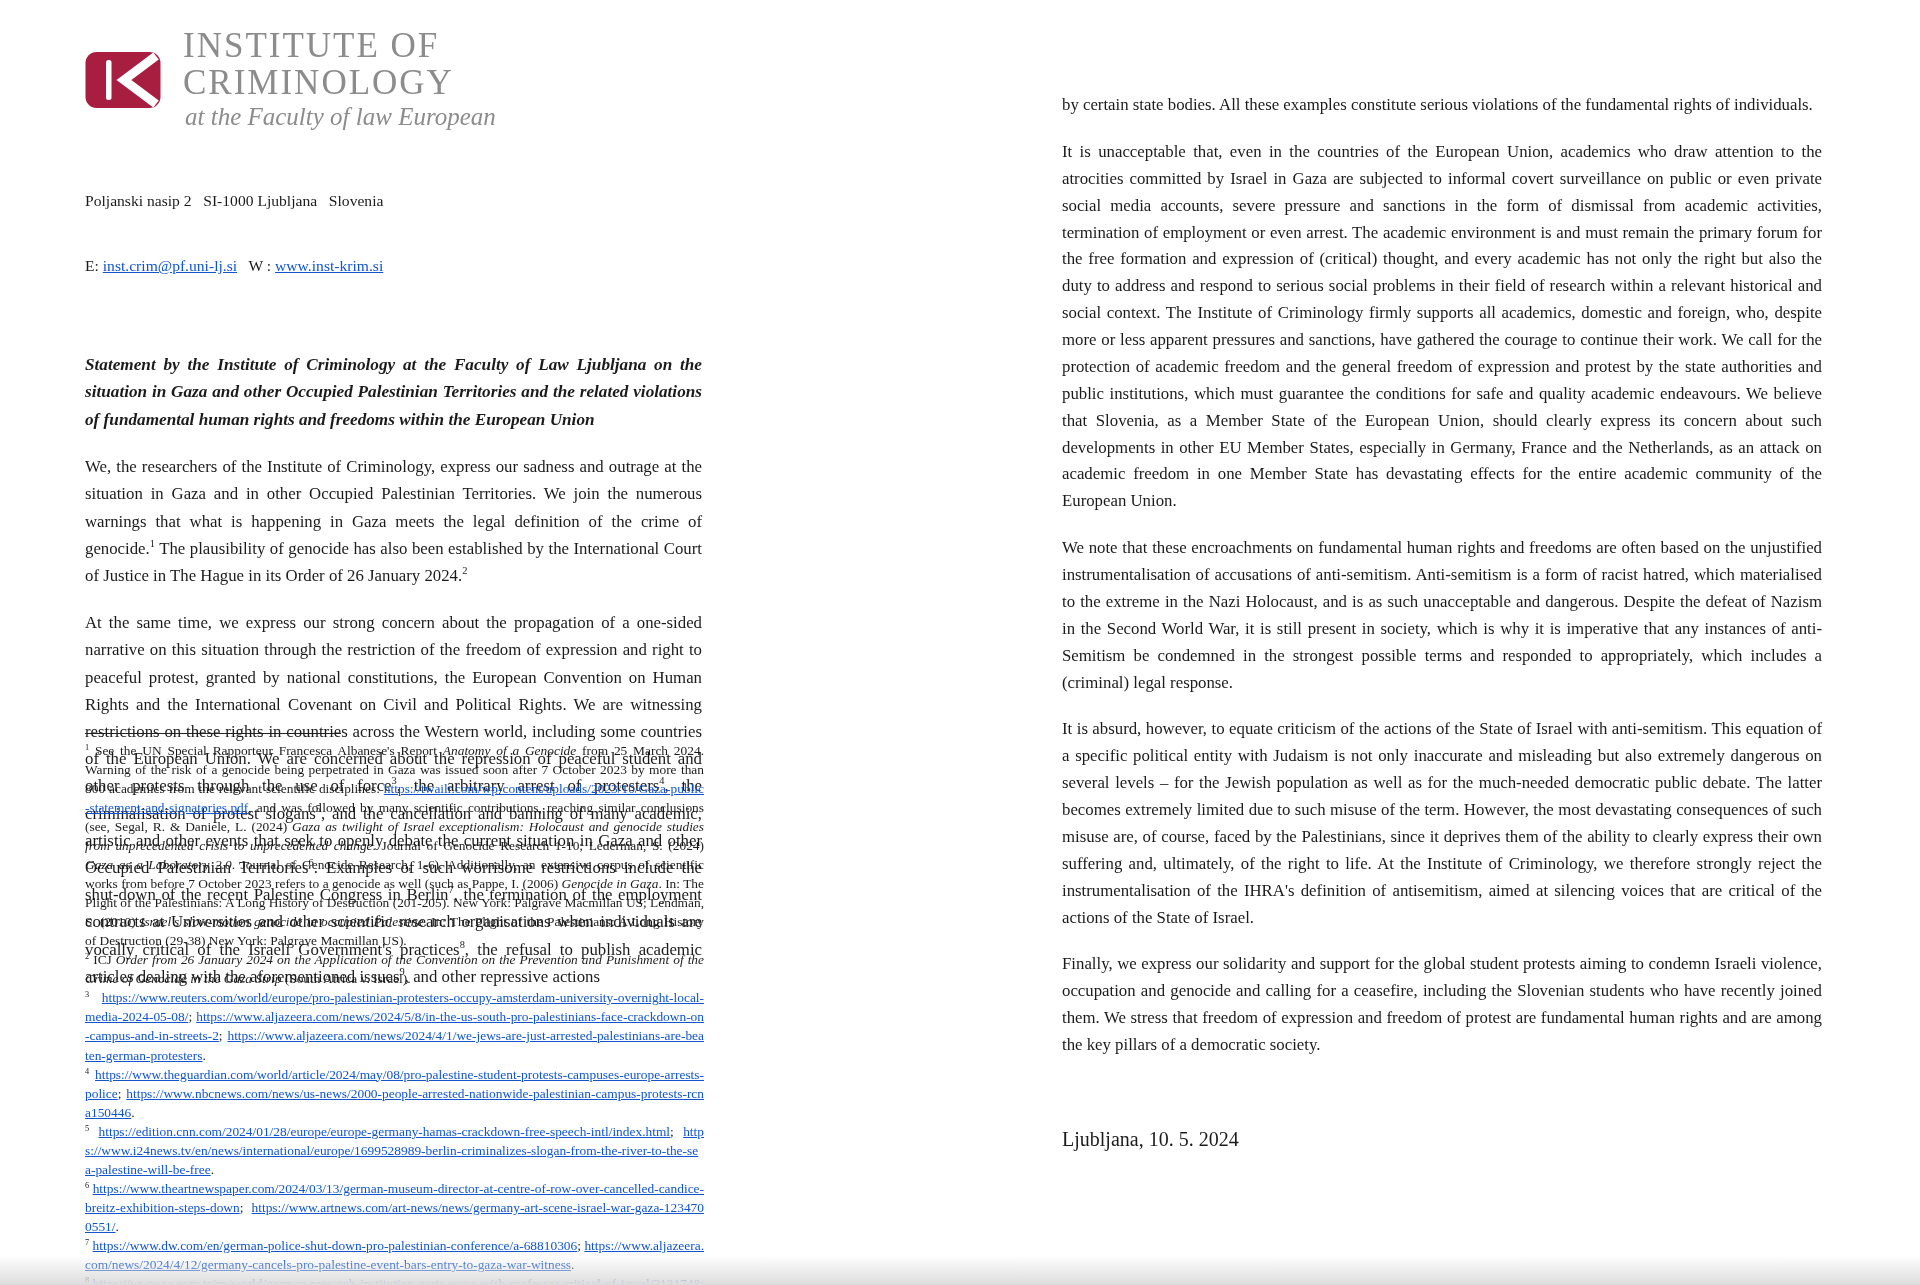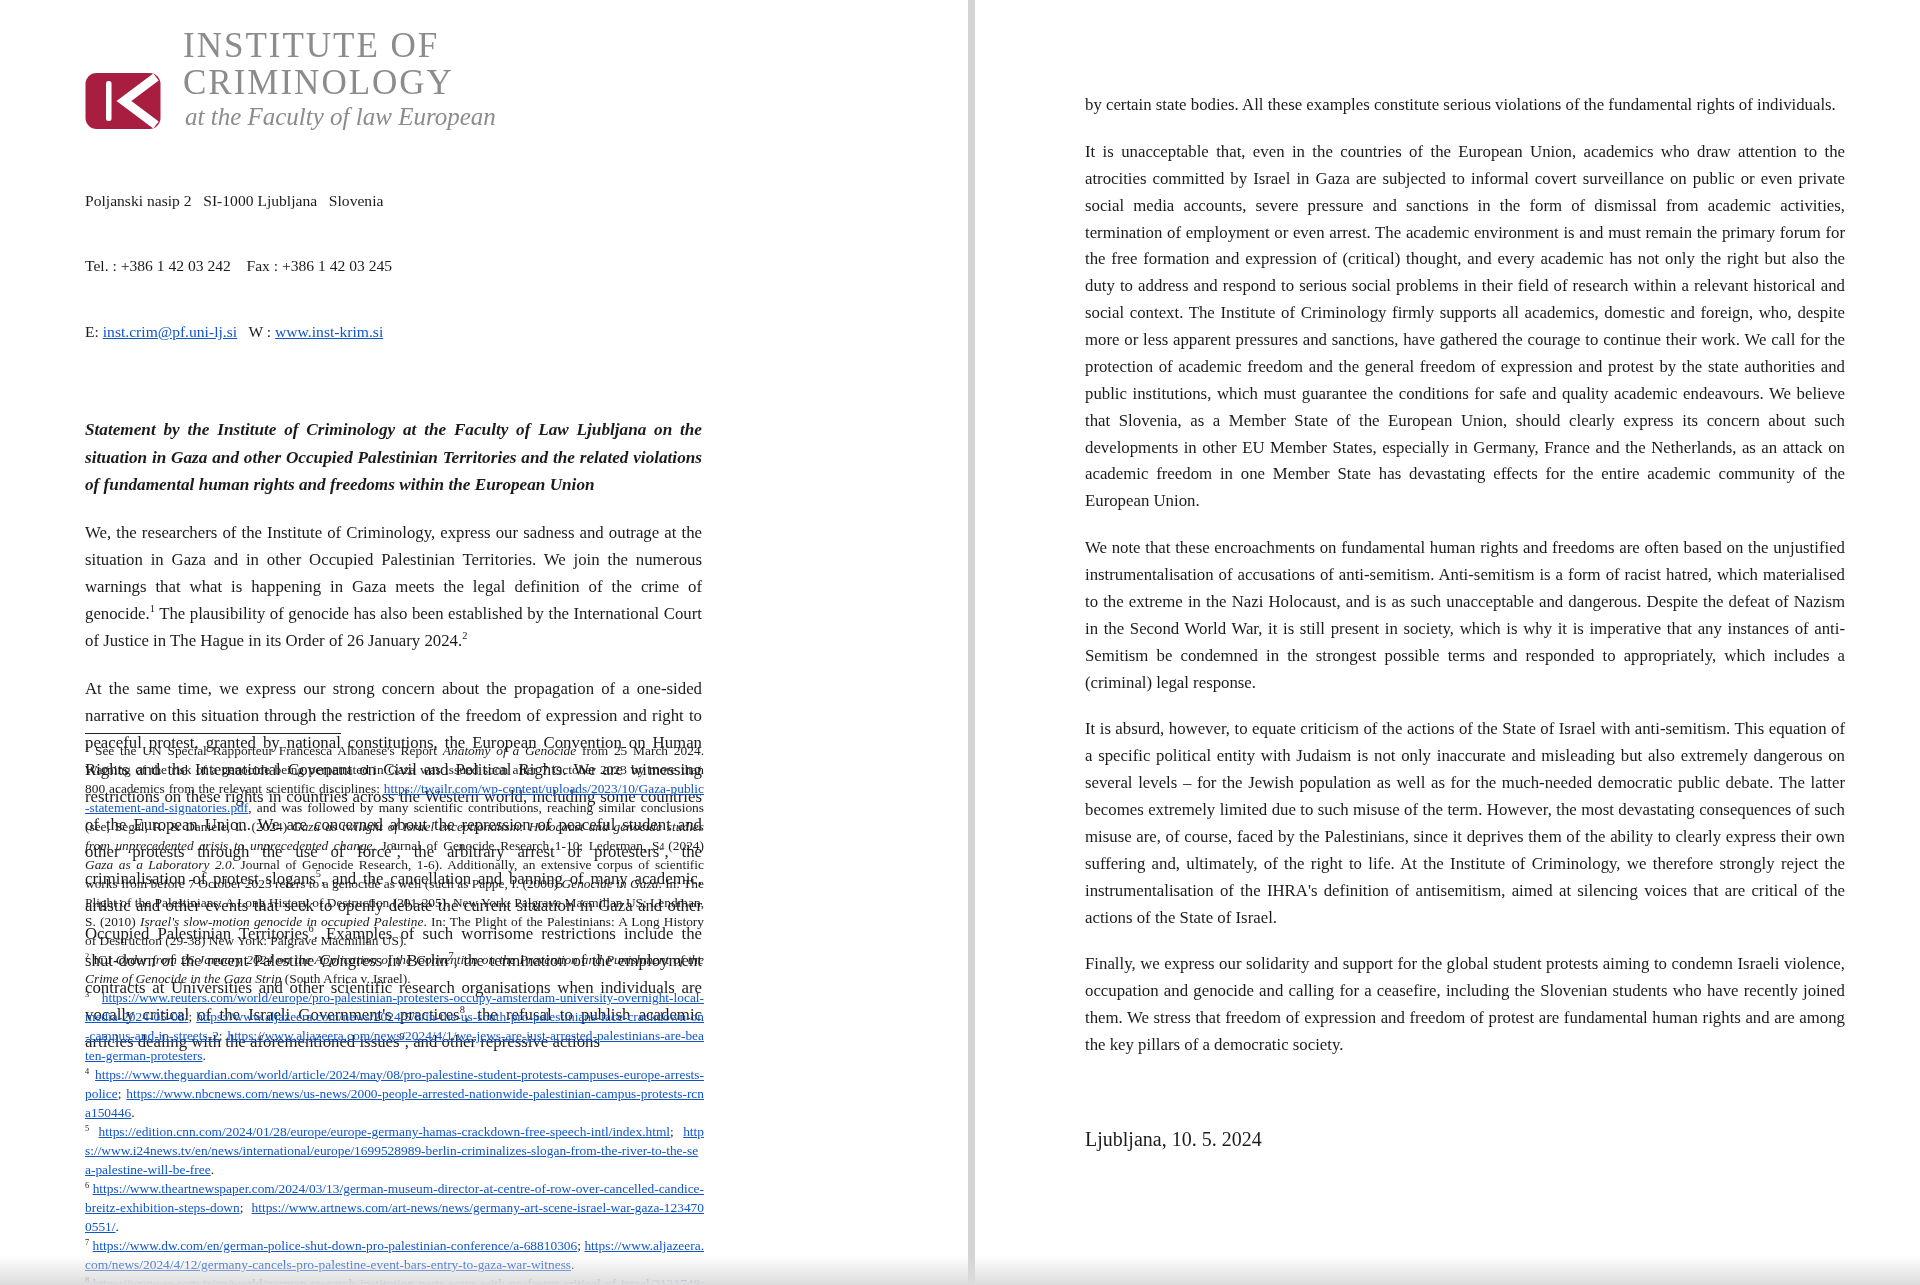--- a/index.html
+++ b/index.html
@@ -13,28 +13,28 @@
   html,body{width:1920px;height:1285px;margin:0;padding:0;}
   body{
     background:#ffffff;
     font-family:"Liberation Serif", serif;
     color:var(--text-ink);
     position:relative;
     overflow:hidden;
   }
   .page{position:absolute;top:0;height:1285px;background:#ffffff;}
   #page-left{left:0;width:968px;}
-  #page-right{left:975px;width:945px;}
+  #page-right{left:952px;width:945px;}
   #divider{position:absolute;left:968px;top:0;width:7px;height:1285px;background:var(--divider-gray);}
   #bottom-shade{position:absolute;left:0;bottom:0;width:1920px;height:30px;
     background:linear-gradient(rgba(255,255,255,0), #dcdcdc);pointer-events:none;}
 
   
   .left-content{padding:28px 0 0 85px;width:702px;}
-  .logo-row{display:flex;align-items:flex-end;}
+  .logo-row{display:flex;align-items:center;}
   .logo{flex:0 0 auto;margin-top:2px;}
   .logo-bg{fill:var(--logo-red);}
   .org-block{margin-left:22px;}
   .org-name{
     font-size:35px;color:var(--org-gray);letter-spacing:2px;
     line-height:1.05;font-weight:normal;margin:0;
   }
   .org-sub{
     font-size:25px;color:var(--org-gray);font-style:italic;
     line-height:1.1;margin:1px 0 0 2px;
@@ -81,21 +81,20 @@
         <polyline points="71,5 39,29 71,53" fill="none" stroke="#ffffff" stroke-width="9"></polyline>
       </svg>
       <div class="org-block">
         <div class="org-name">INSTITUTE OF CRIMINOLOGY</div>
         <div class="org-sub">at the Faculty of law European</div>
       </div>
     </div>
 
     <div class="hdr-contact">
       <div>Poljanski nasip 2   SI-1000 Ljubljana   Slovenia</div>
-      <div>Tel. : +386 1 42 03 242    Fax : +386 1 42 03 245</div>
       <div>E: <a class="lnk">inst.crim@pf.uni-lj.si</a>   W : <a class="lnk">www.inst-krim.si</a></div>
     </div>
 
     <div class="doc-title">Statement by the Institute of Criminology at the Faculty of Law Ljubljana on the situation in Gaza and other Occupied Palestinian Territories and the related violations of fundamental human rights and freedoms within the European Union</div>
 
     <div class="body-col">
         <p class="para">We, the researchers of the Institute of Criminology, express our sadness and outrage at the situation in Gaza and in other Occupied Palestinian Territories. We join the numerous warnings that what is happening in Gaza meets the legal definition of the crime of genocide.<sup>1</sup> The plausibility of genocide has also been established by the International Court of Justice in The Hague in its Order of 26 January 2024.<sup>2</sup></p>
         <p class="para">At the same time, we express our strong concern about the propagation of a one-sided narrative on this situation through the restriction of the freedom of expression and right to peaceful protest, granted by national constitutions, the European Convention on Human Rights and the International Covenant on Civil and Political Rights. We are witnessing restrictions on these rights in countries across the Western world, including some countries of the European Union. We are concerned about the repression of peaceful student and other protests through the use of force<sup>3</sup>, the arbitrary arrest of protesters<sup>4</sup>, the criminalisation of protest slogans<sup>5</sup>, and the cancellation and banning of many academic, artistic and other events that seek to openly debate the current situation in Gaza and other Occupied Palestinian Territories<sup>6</sup>. Examples of such worrisome restrictions include the shut-down of the recent Palestine Congress in Berlin<sup>7</sup>, the termination of the employment contracts at Universities and other scientific research organisations when individuals are vocally critical of the Israeli Government's practices<sup>8</sup>, the refusal to publish academic articles dealing with the aforementioned issues<sup>9</sup>, and other repressive actions</p>
       </div>
   </div>

